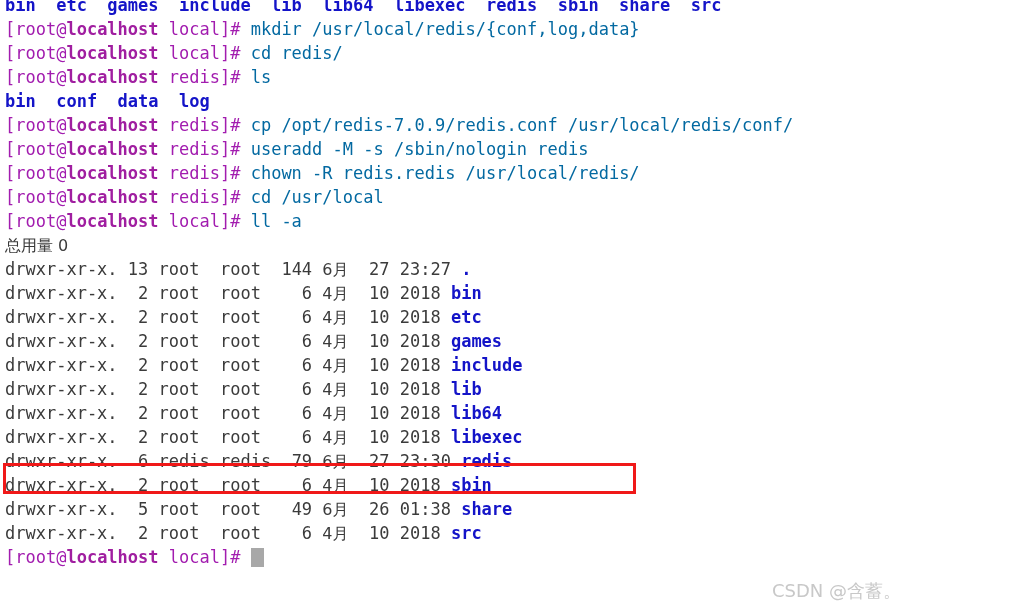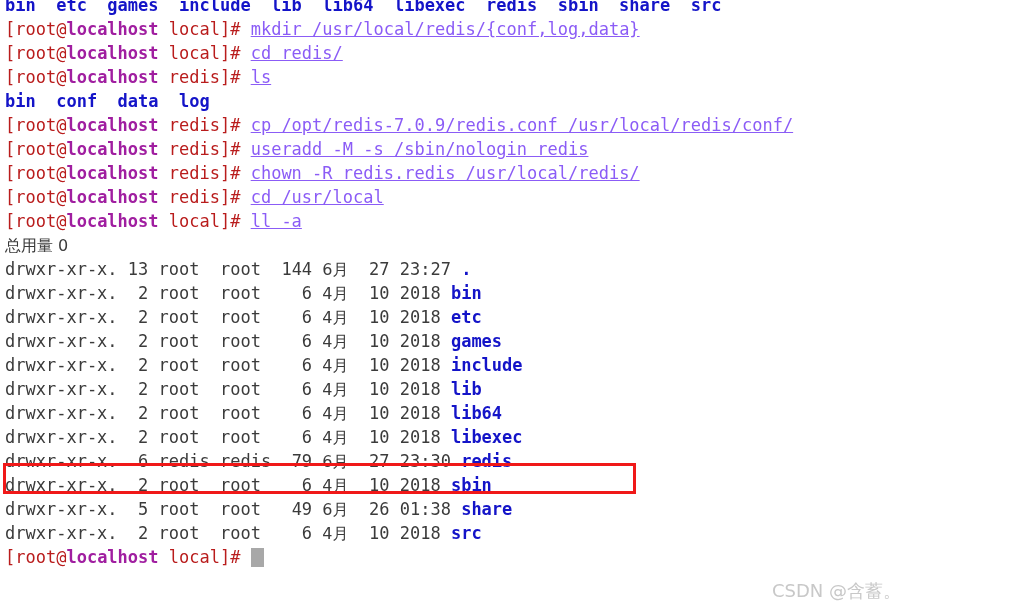--- a/index.html
+++ b/index.html
@@ -23,23 +23,23 @@
     left: 5px;
     top: -7px;
     width: 1028px;
   }
   .line {
     height: 24px;
     white-space: pre;
     color: #3b3b3b;
   }
   
-  .p-brack  { color: #b91c1c; }   
+  .p-brack  { color: #a21caf; }   
   .p-host   { color: #a01ea0; font-weight: bold; }  
-  .cmd      { color: #8b5cf6; text-decoration: underline; }
+  .cmd      { color: #0369a1; }
   .dirblue  { color: #1414c8; font-weight: bold; }
   .plain    { color: #3b3b3b; }
   .cjk      { font-family: "DejaVu Sans", "Liberation Sans", sans-serif; font-size: 16px; margin-top: 29px; }
   .listing  { color: #3b3b3b; }
 
   
   .cursor {
     display: inline-block;
     width: 13px;
     height: 19px;

